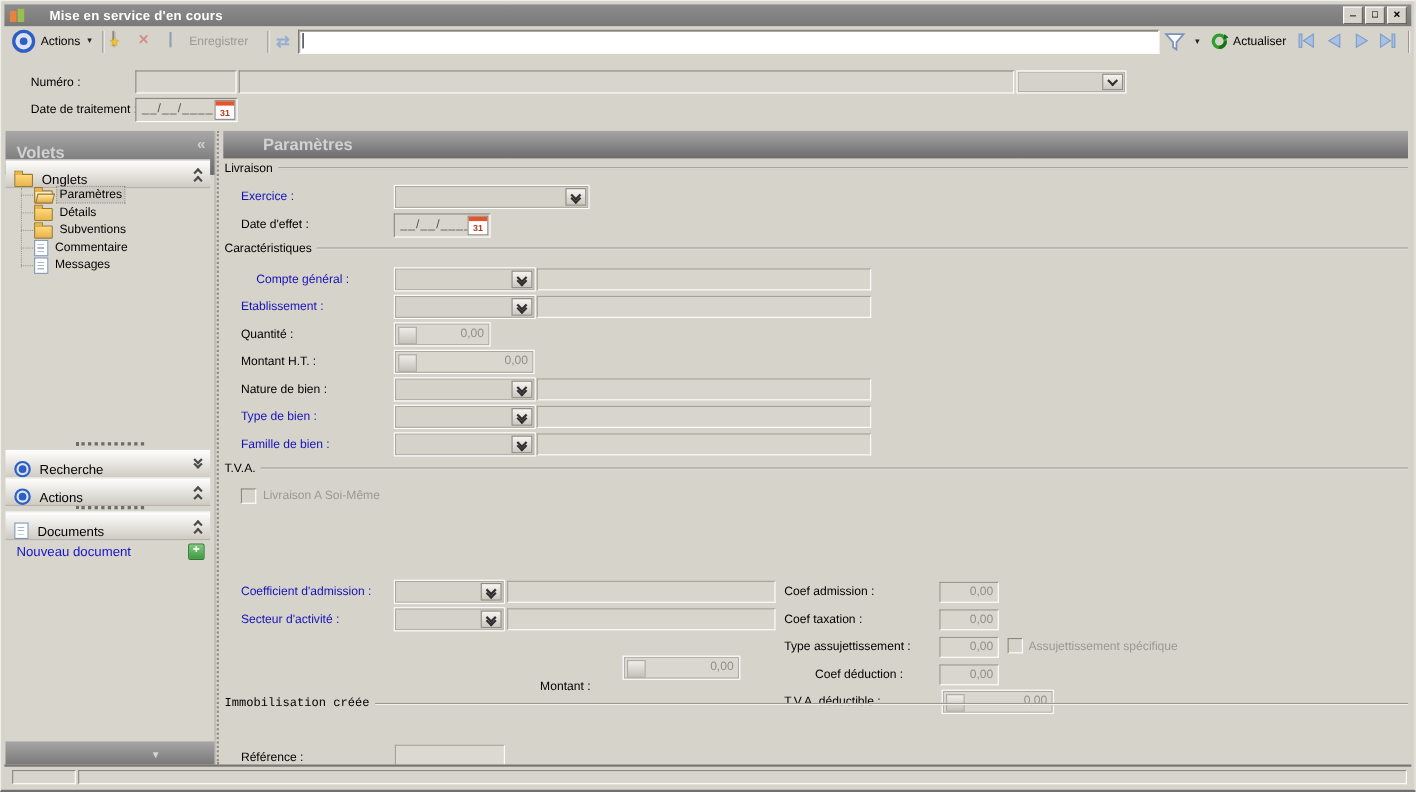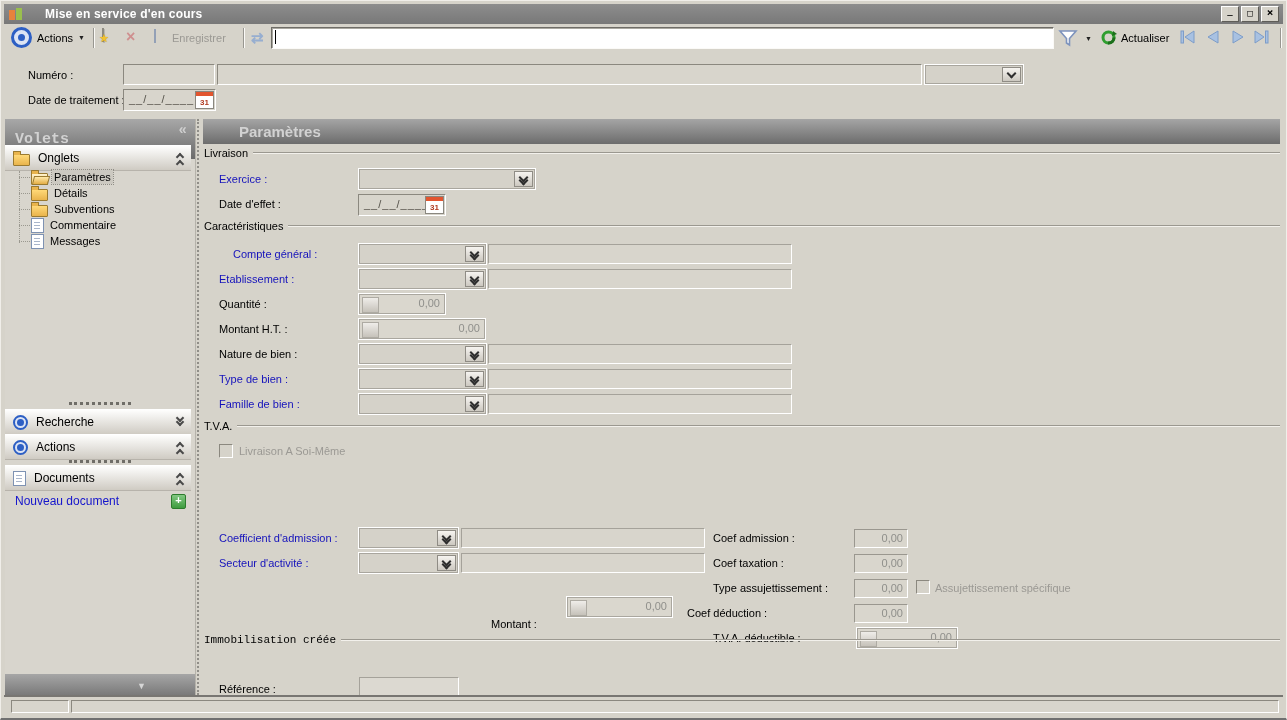--- a/index.html
+++ b/index.html
@@ -42,21 +42,21 @@
   .cv:first-child{margin-top:-1px;}
   .cv-single{width:5px;height:5px;border-right:2px solid #2e2e2e;border-bottom:2px solid #2e2e2e;transform:rotate(45deg);margin-top:-2px;}
   .datefield{position:absolute;background:#d8d5cc;border:1px solid;border-color:#8b887f #ffffff #ffffff #8b887f;}
   .datefield .mask{position:absolute;left:5px;top:3px;color:#55524a;letter-spacing:1px;}
   .cal-btn{position:absolute;right:1px;top:1px;width:17px;bottom:1px;background:#fff;border:1px solid #8a877f;}
   .cal-btn .band{position:absolute;top:0;left:0;right:0;height:4px;background:#e2552f;}
   .cal-btn .num{position:absolute;left:0;right:0;bottom:0;text-align:center;font-size:8px;font-weight:bold;color:#b03a1f;line-height:11px;}
   
   .sidebar{position:absolute;left:4px;top:118px;width:190px;bottom:21px;background:#d8d5cd;border-right:1px solid #b5b2aa;}
   .panel-header{background:linear-gradient(#a8a8a8,#6a6a6a);color:#d2d2d2;font-weight:bold;font-size:15px;display:flex;align-items:center;padding-left:10px;position:relative;}
-  .sec-header{position:absolute;left:0;right:4px;height:24px;background:linear-gradient(#fefefd,#cfcbc3);border-top:1px solid #fff;border-bottom:1px solid #b7b3ab;display:flex;align-items:center;padding-left:8px;gap:8px;font-size:12px;}
+  .sec-header{position:absolute;left:0;right:4px;height:24px;background:linear-gradient(#fefefd,#cfcbc3);border-top:1px solid #fff;border-bottom:1px solid #b7b3ab;display:flex;align-items:flex-end;padding-left:8px;gap:8px;font-size:12px;}
   .chev2{position:absolute;right:8px;top:50%;margin-top:-5px;display:flex;flex-direction:column;align-items:center;}
   .chev2 .c{width:4px;height:4px;border-right:2px solid #4a4a4a;border-bottom:2px solid #4a4a4a;}
   .chev2.up .c{transform:rotate(-135deg);margin-top:1px;}
   .chev2.down .c{transform:rotate(45deg);margin-top:-2px;}
   .folder{width:15px;height:10px;background:linear-gradient(#ffd978,#e9b44c);border:1px solid #9a7a30;border-radius:1px;position:relative;margin-top:3px;}
   .folder::before{content:"";position:absolute;top:-4px;left:-1px;width:6px;height:3px;background:#e9b44c;border:1px solid #9a7a30;border-bottom:none;border-radius:1px 1px 0 0;}
   .folder.open{background:linear-gradient(#fff3cd,#f0c869);}
   .folder.open::after{content:"";position:absolute;left:1px;top:2px;right:-2px;bottom:-1px;background:linear-gradient(#ffe9a8,#e4ae45);border:1px solid #9a7a30;transform:skewX(-14deg);}
   .page{width:11px;height:13px;background:#fff;border:1px solid #7e92b2;position:relative;}
   .page::before{content:"";position:absolute;left:2px;top:3px;width:6px;height:7px;background:repeating-linear-gradient(#a9b6cb 0 1px,transparent 1px 3px);}
@@ -163,21 +163,21 @@
     <div class="datefield" style="left:122px;top:88px;width:91px;height:20px;">
       <span class="mask">__/__/____</span>
       <span class="cal-btn">
           <span class="band"></span>
           <span class="num">31</span>
         </span>
     </div>
   </div>
 
   <div class="sidebar">
-    <div class="panel-header" style="height:40px;font-family:Liberation Mono, monospace;">
+    <div class="panel-header" style="height:40px;">
       <span>Volets</span>
       <span class="abs" style="right:8px;top:3px;color:#cfcfcf;font-weight:bold;font-size:14px;">«</span>
     </div>
     <div class="sec-header" style="top:26px;">
       <span class="folder"></span>
       <span>Onglets</span>
       <span class="chev2 up">
           <span class="c"></span>
           <span class="c"></span>
         </span>
@@ -366,21 +366,21 @@
     <div class="vfield" style="left:651px;top:410px;width:48px;">0,00</div>
 
     <span class="lbl" style="left:510px;top:438px;">Coef taxation :</span>
     <div class="vfield" style="left:651px;top:435px;width:48px;">0,00</div>
 
     <span class="lbl" style="left:510px;top:463px;">Type assujettissement :</span>
     <div class="vfield" style="left:651px;top:460px;width:48px;">0,00</div>
     <span class="checkbox" style="left:713px;top:461px;"></span>
     <span class="lbl gray-text" style="left:732px;top:463px;">Assujettissement spécifique</span>
 
-    <span class="lbl" style="left:484px;top:488px;">Coef déduction :</span>
+    <span class="lbl" style="left:538px;top:488px;">Coef déduction :</span>
     <div class="vfield" style="left:651px;top:485px;width:48px;">0,00</div>
 
     <span class="lbl" style="left:510px;top:513px;">T.V.A. déductible :</span>
     <div class="btnfield" style="left:653px;top:508px;width:100px;">
       <span class="minibtn"></span>
       <span class="val">0,00</span>
     </div>
 
     <div class="grp" style="top:514px;font-family:Liberation Mono, monospace;">
       <span>Immobilisation créée</span>

